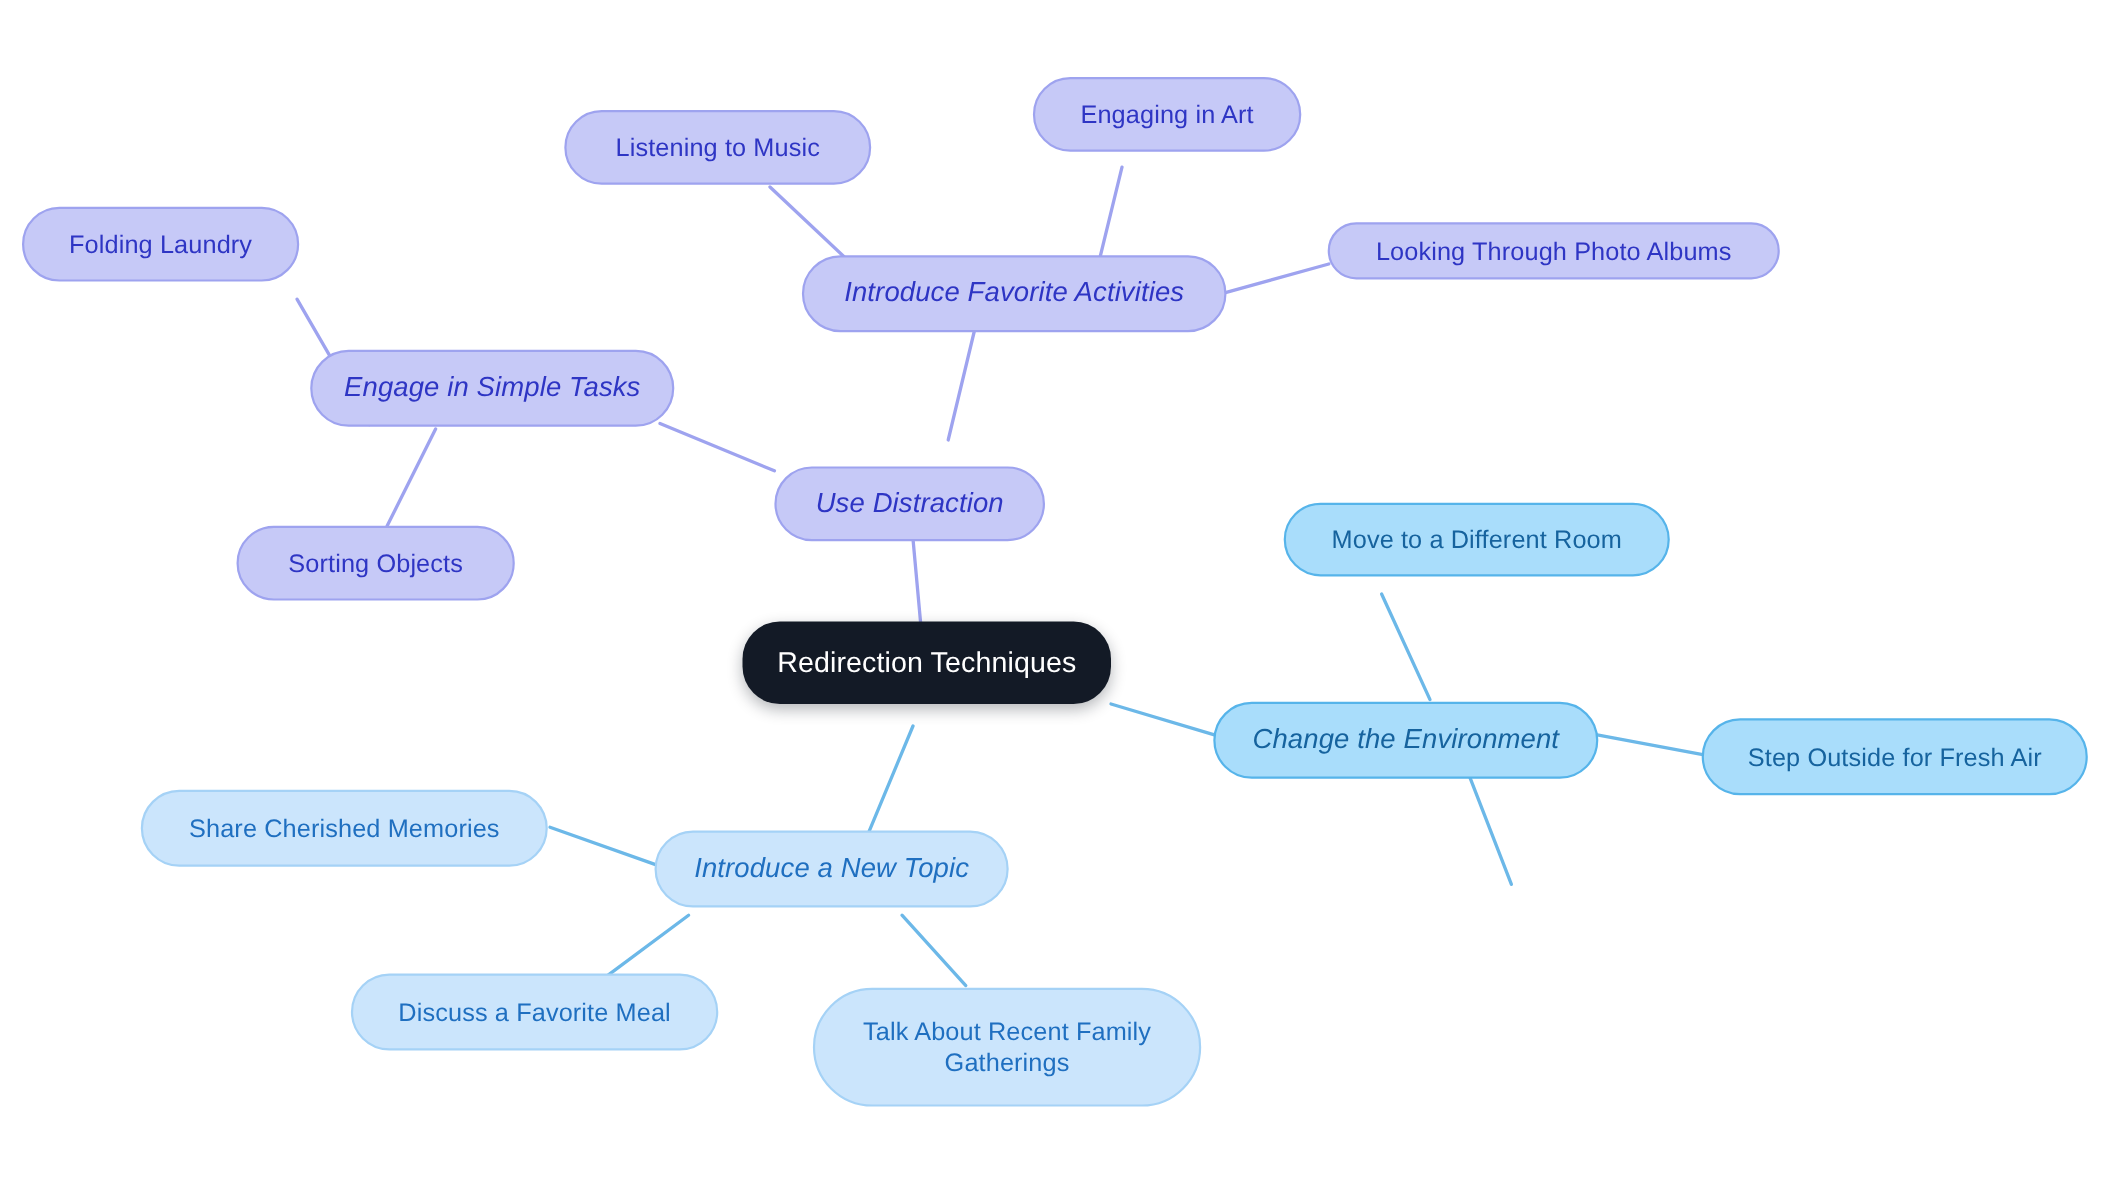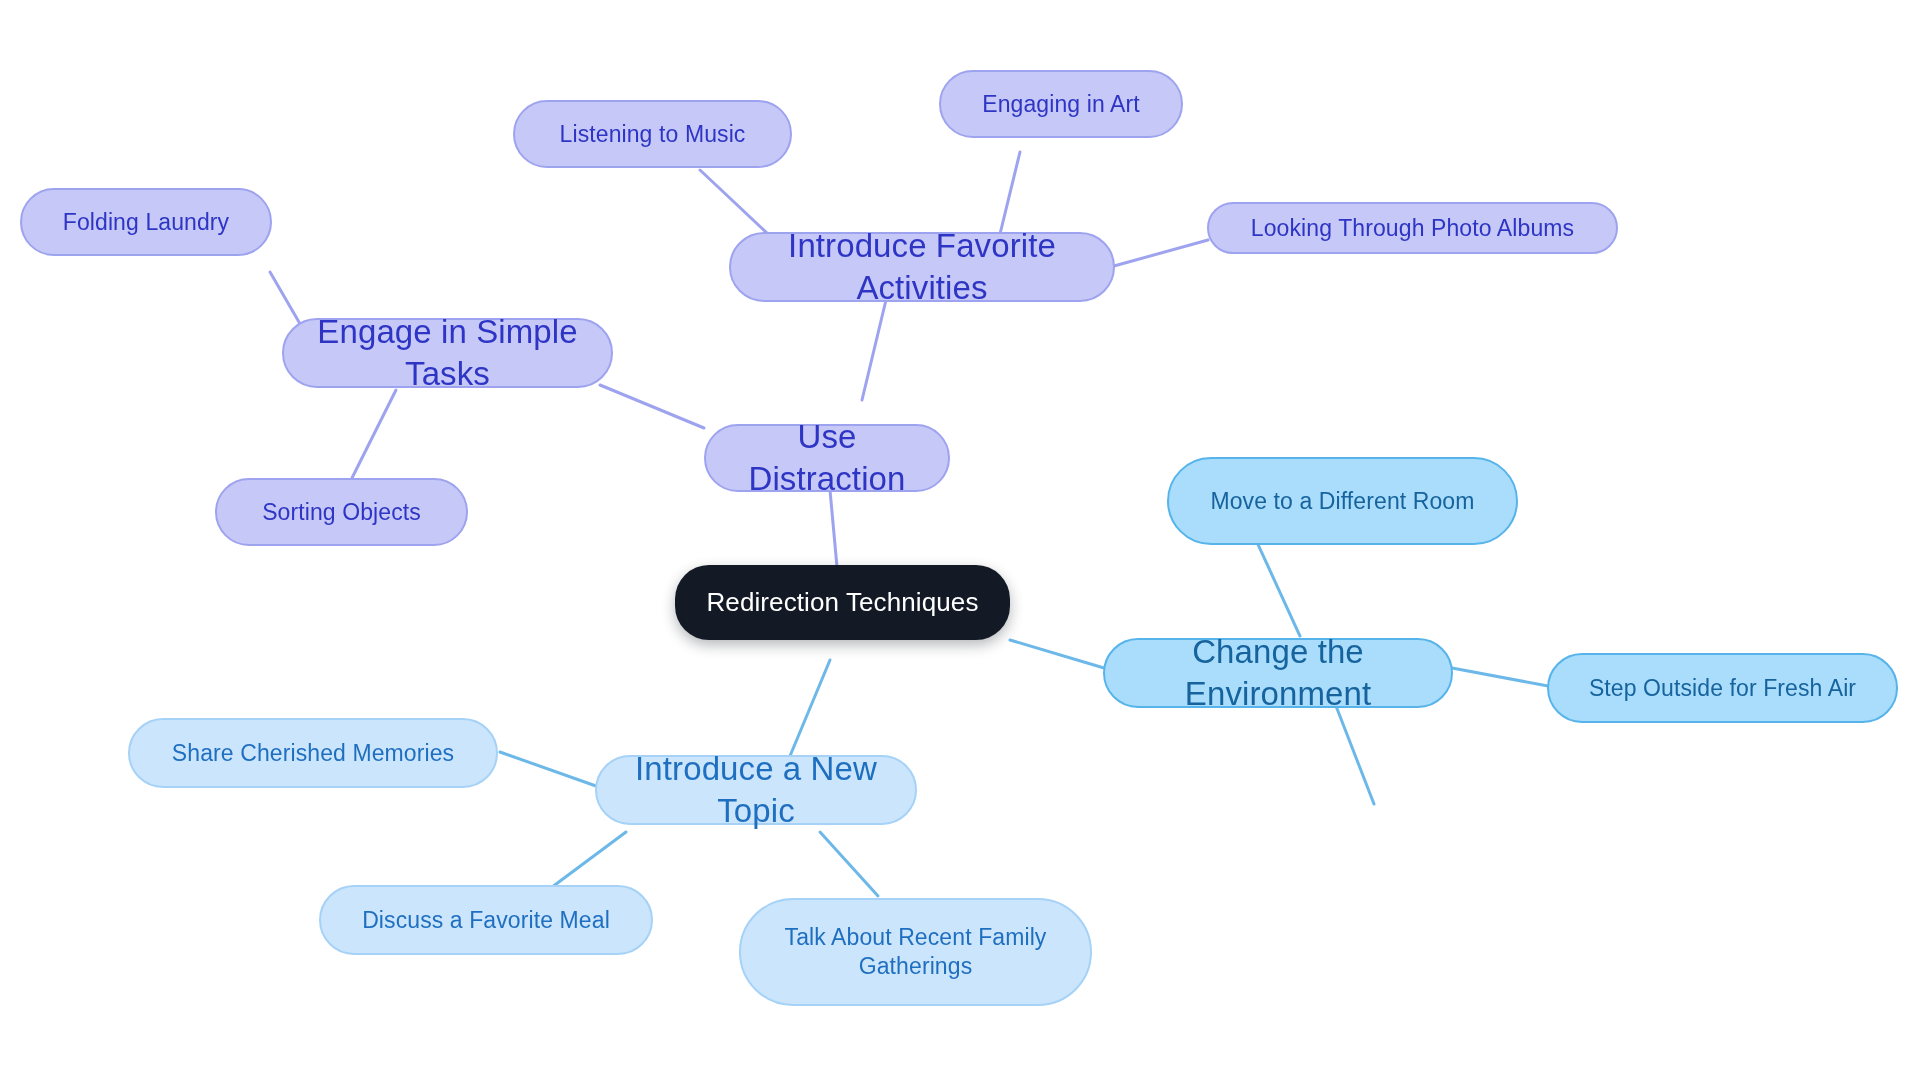--- a/index.html
+++ b/index.html
@@ -59,21 +59,21 @@
   .node.blue-mid {
     background: #a9ddfb;
     border-color: #56b4ea;
     color: #16639e;
   }
   .node.blue-leaf {
     background: #cbe5fc;
     border-color: #a5d2f6;
     color: #1f6fc0;
   }
-  .node.size-branch { font-size: 33px; }
+  .node.size-branch { font-size: 25px; font-style: italic; }
   .node.size-leaf   { font-size: 23px; }
 </style>
 </head>
 <body>
 
 <div id="canvas">
 
   <svg id="edge-layer" viewBox="0 0 1920 1083" xmlns="http://www.w3.org/2000/svg">
 
     <g stroke="#9ea3ef" stroke-width="3" fill="none" stroke-linecap="round">
@@ -132,21 +132,21 @@
   </div>
 
   <div class="node purple-leaf size-leaf" style="left:215px; top:478px; width:253px; height:68px;">
     <span>Sorting Objects</span>
   </div>
 
   <div class="node blue-branch size-branch" style="left:1103px; top:638px; width:350px; height:70px;">
     <span>Change the Environment</span>
   </div>
 
-  <div class="node blue-mid size-leaf" style="left:1167px; top:457px; width:351px; height:88px;">
+  <div class="node blue-mid size-leaf" style="left:1167px; top:457px; width:351px; height:67px;">
     <span>Move to a Different Room</span>
   </div>
 
   <div class="node blue-mid size-leaf" style="left:1547px; top:653px; width:351px; height:70px;">
     <span>Step Outside for Fresh Air</span>
   </div>
 
 
   <div class="node blue-leaf size-branch" style="left:595px; top:755px; width:322px; height:70px;">
     <span>Introduce a New Topic</span>

